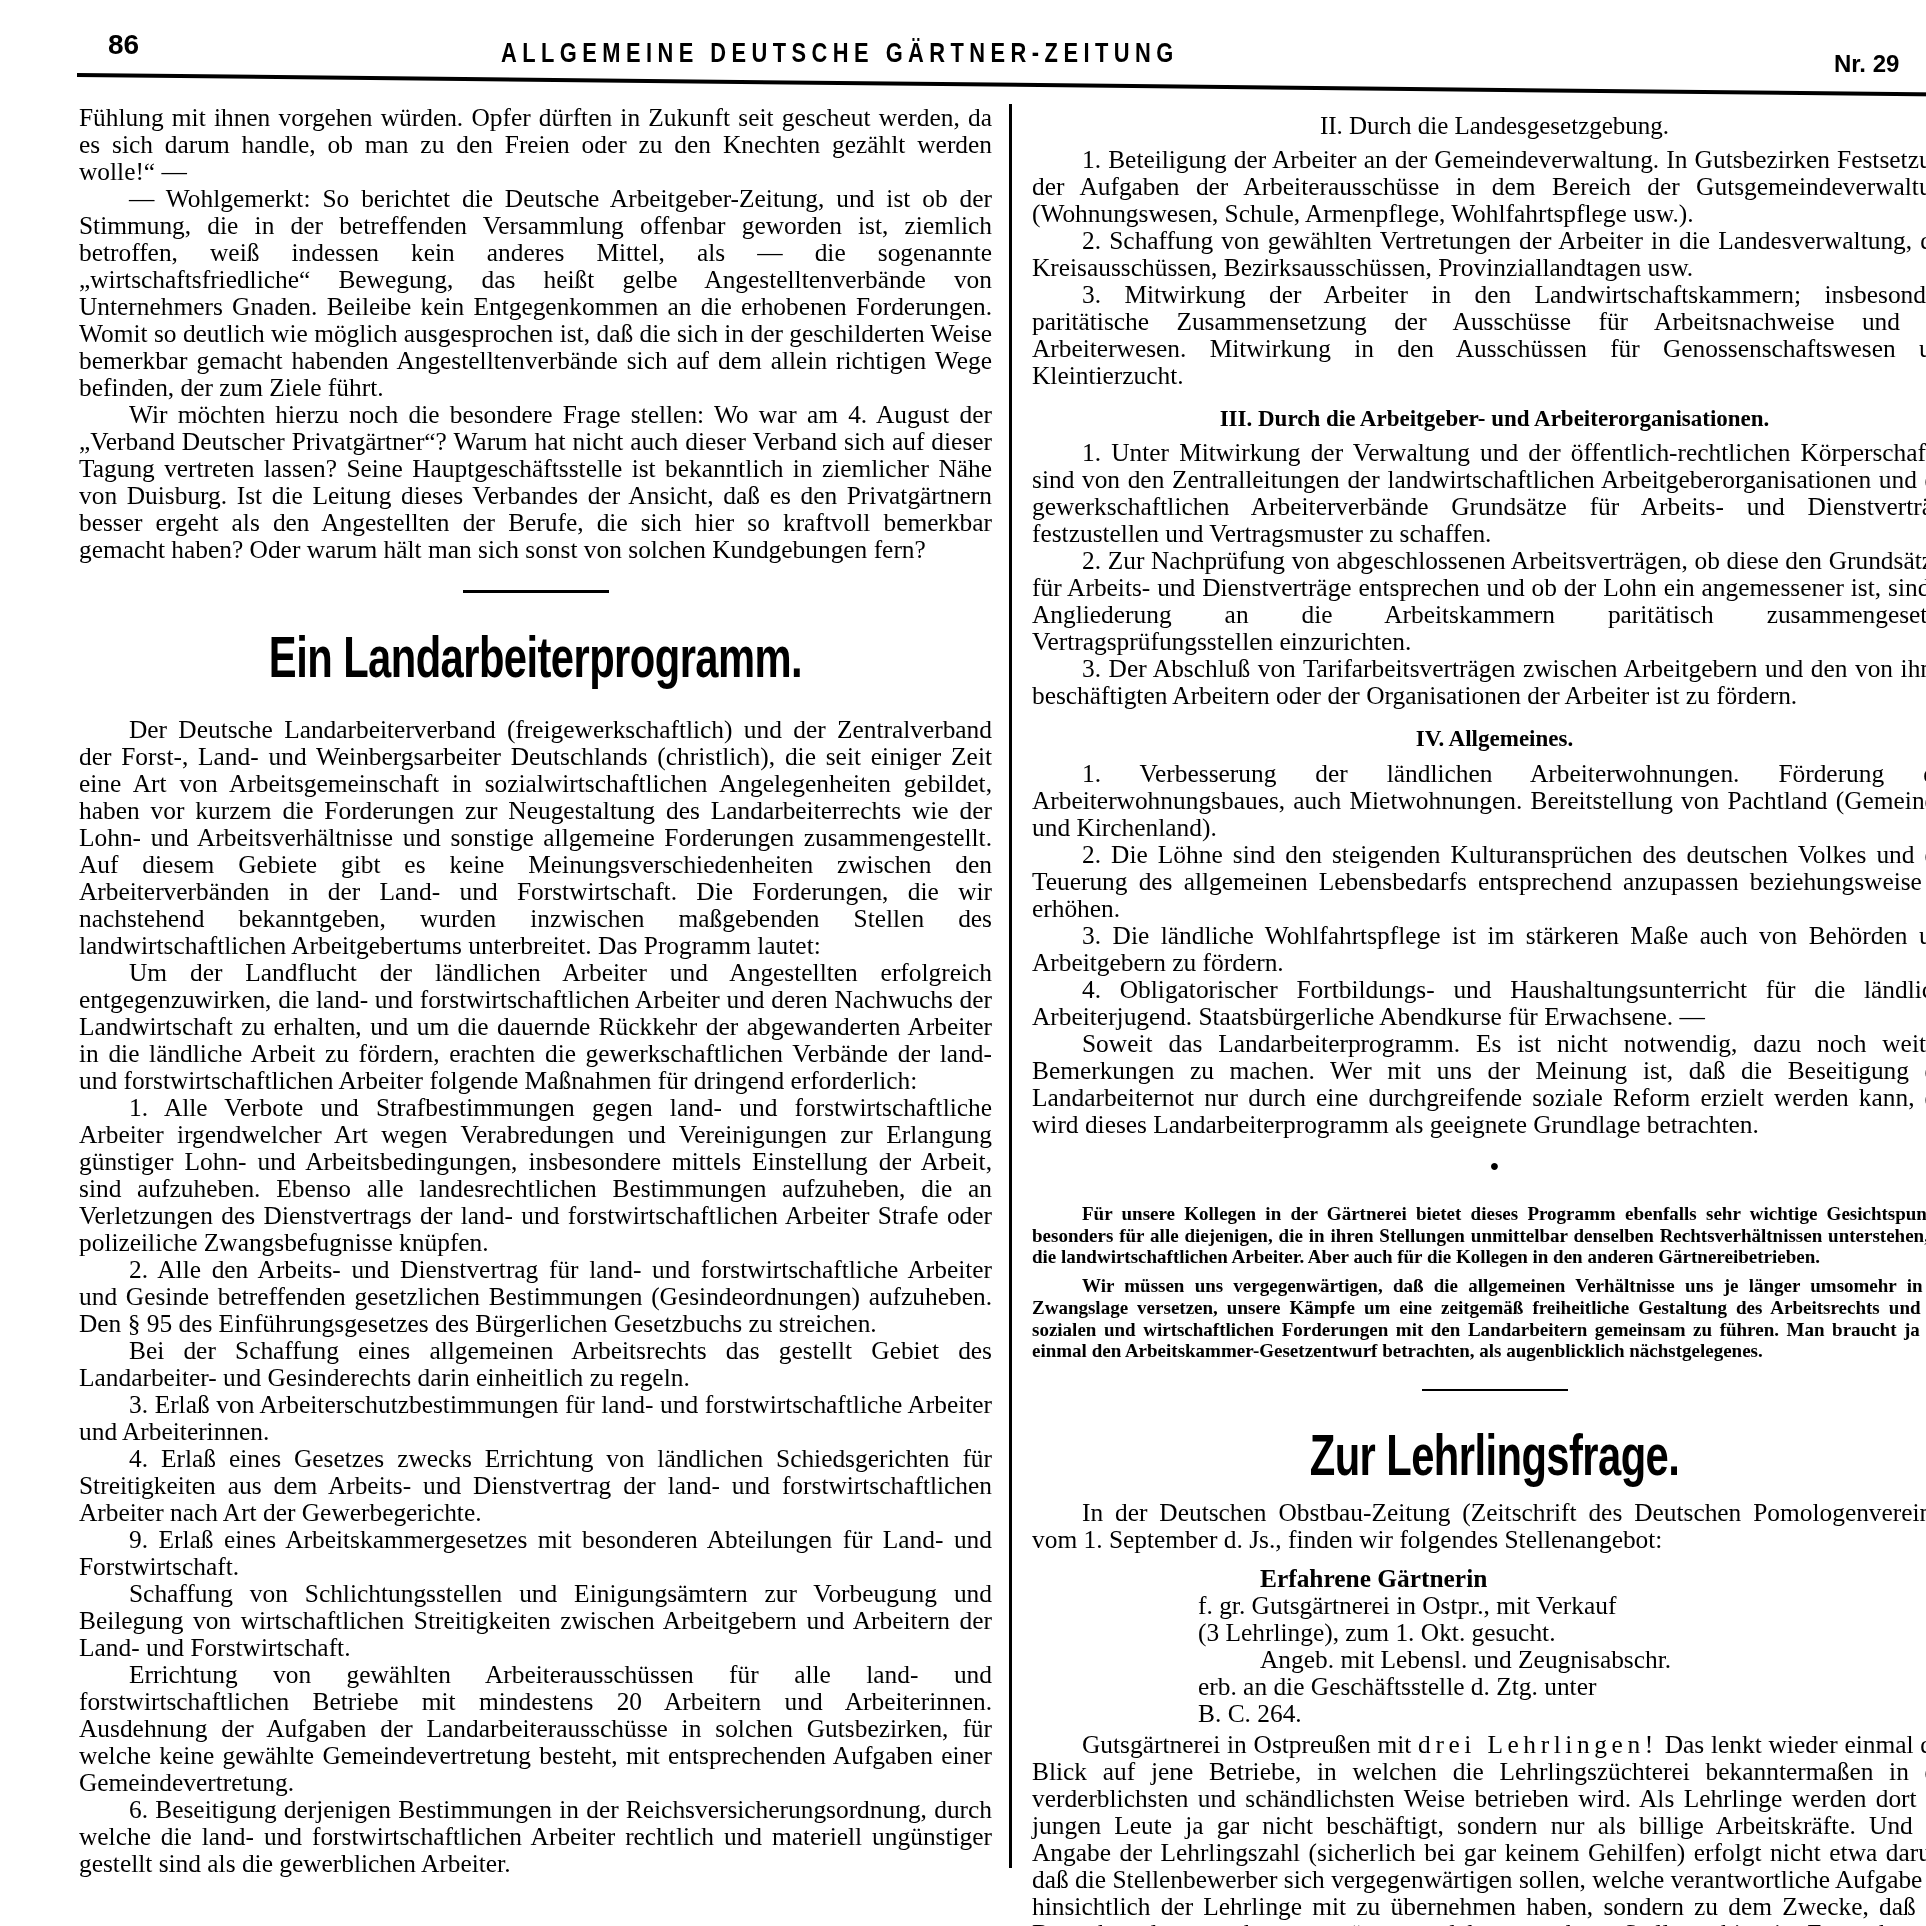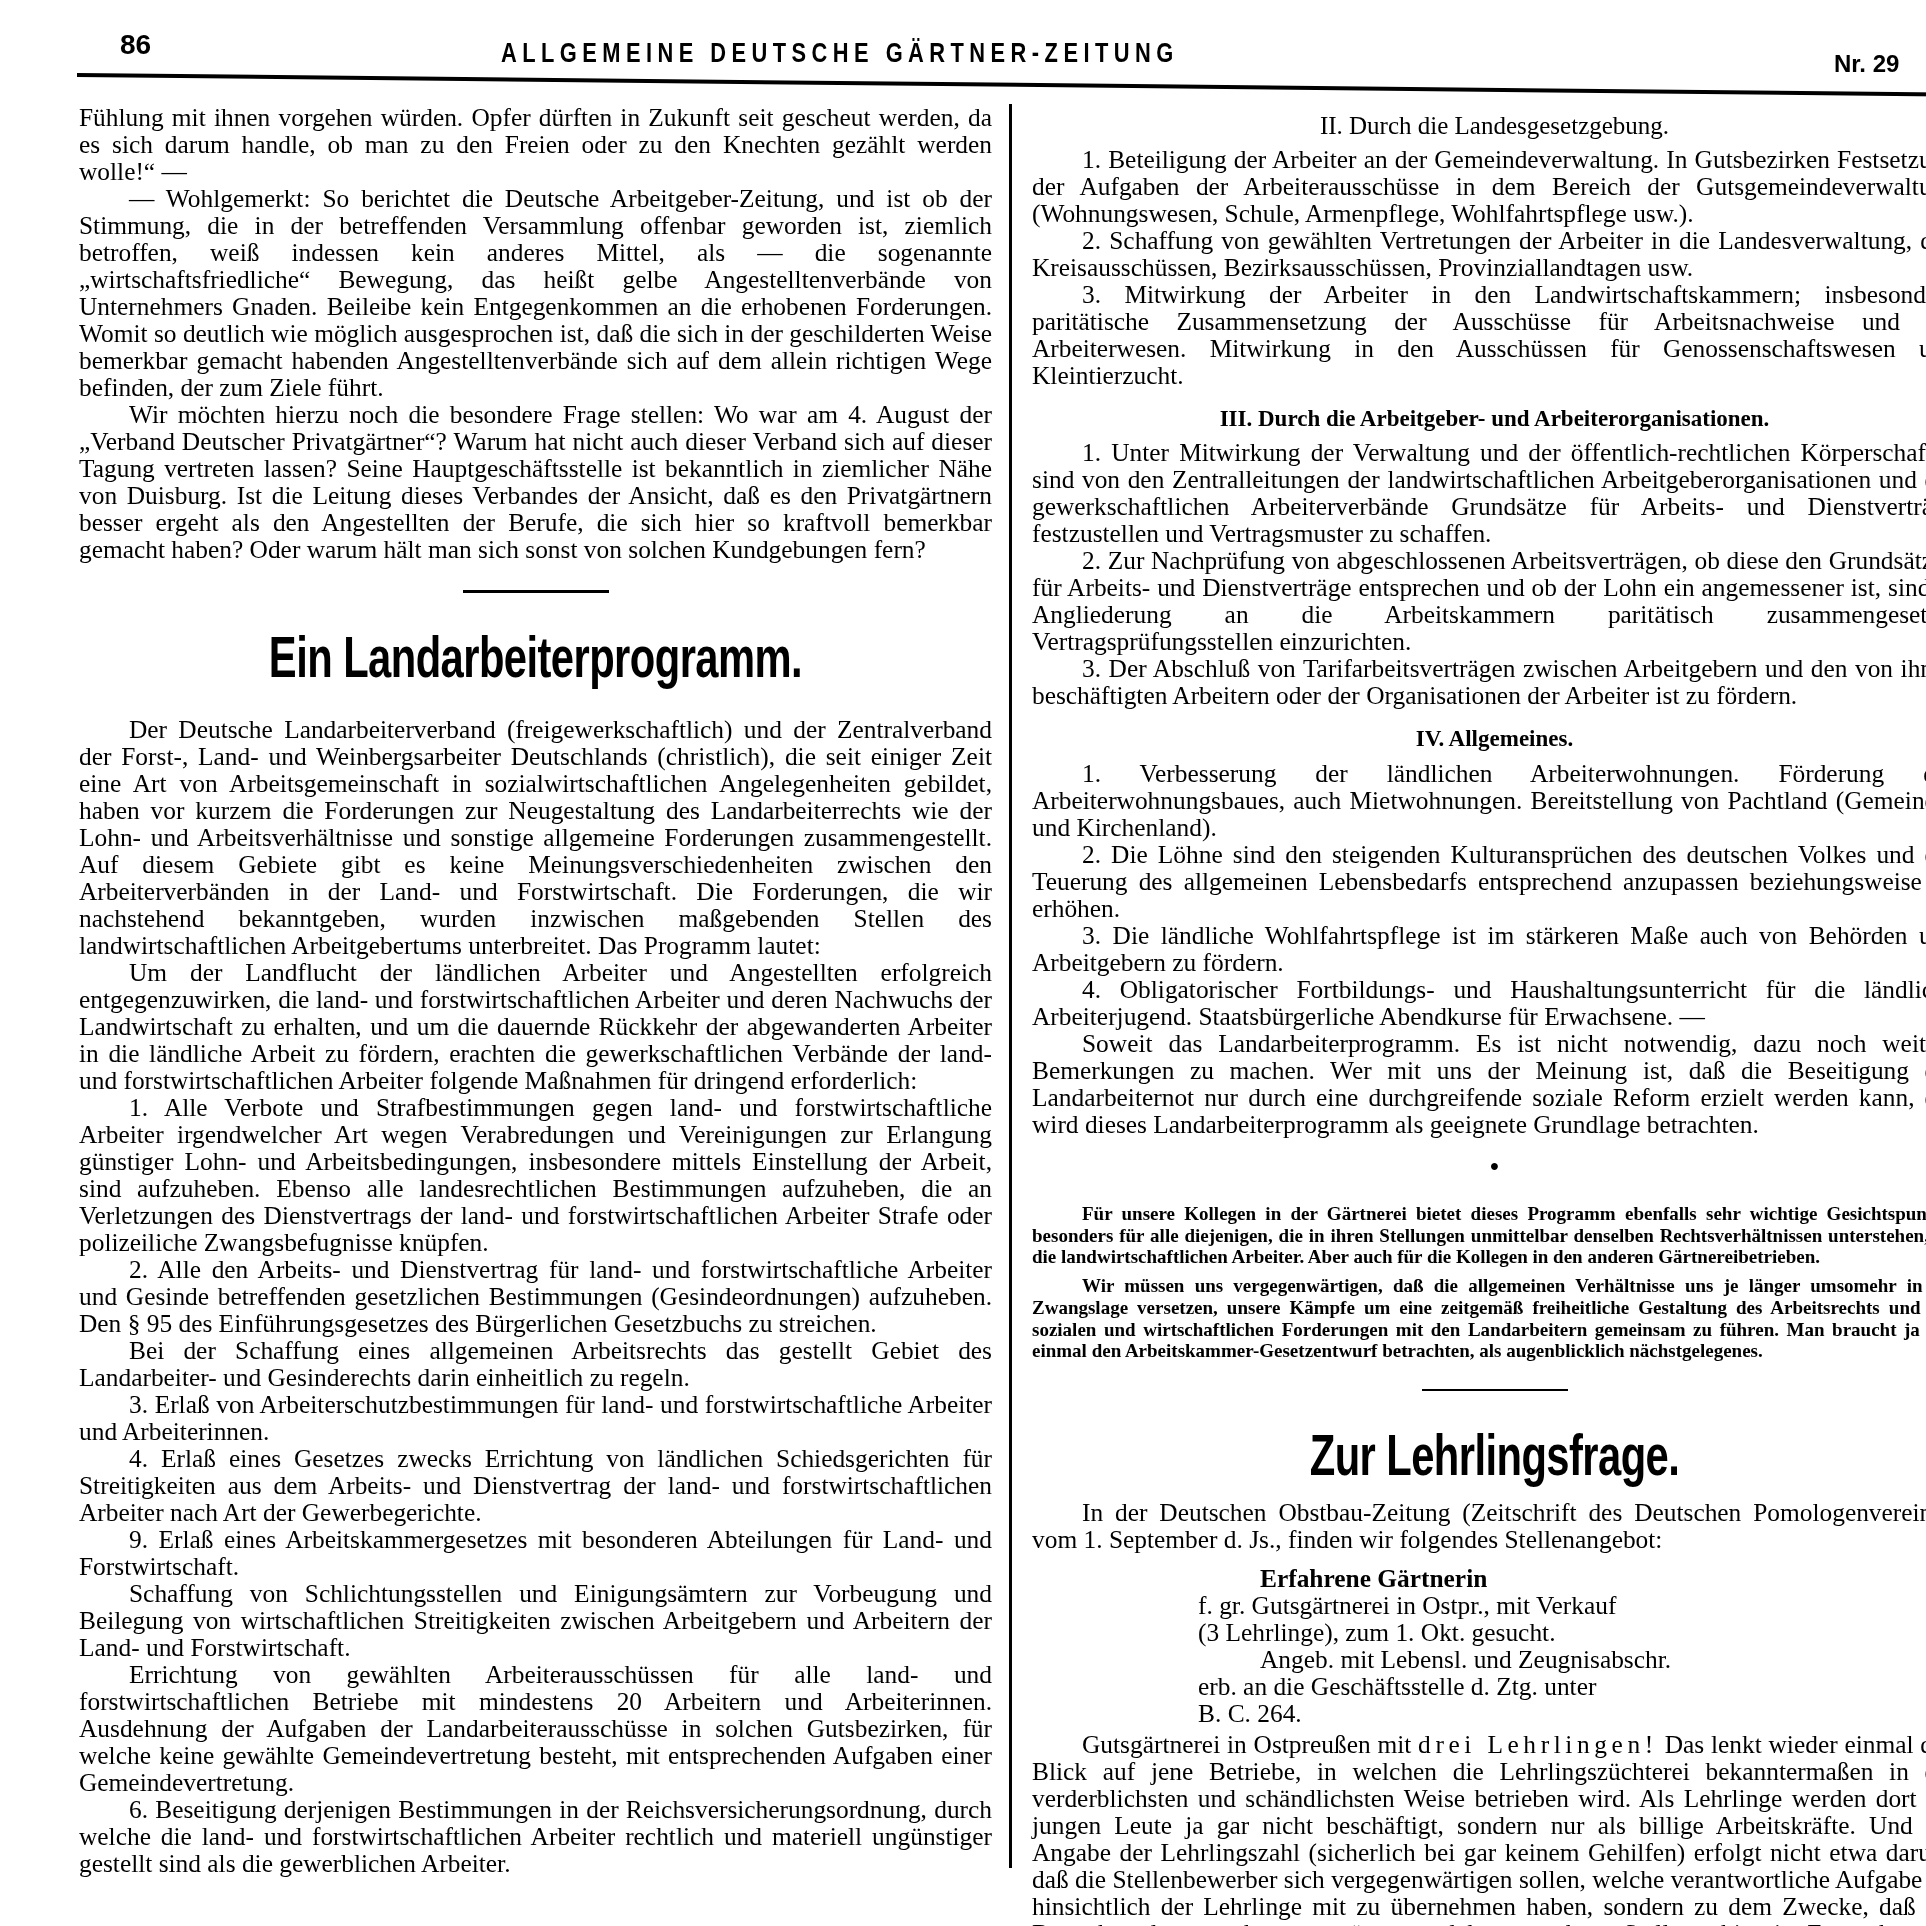--- a/index.html
+++ b/index.html
@@ -1,18 +1,18 @@
 <!DOCTYPE html>
 <html style="font-size:6.2px"><head>
 <meta charset="utf-8">
 <style>
   html, body { margin: 0; padding: 0; background: #ffffff; }
   body { width: 2011px; height: 2866px; position: relative; overflow: hidden; color: #000; font-family: "Liberation Serif", "DejaVu Serif", serif; }
   .header { position: absolute; left: 0; top: 0; width: 2011px; height: 96px; }
-  .page-no { position: absolute; left: 108px; top: 29px; font-family: "Liberation Sans", sans-serif; font-weight: bold; font-size: 28px; margin-left: 12px; }
+  .page-no { position: absolute; left: 108px; top: 29px; font-family: "Liberation Sans", sans-serif; font-weight: bold; font-size: 28px; }
   .masthead { position: absolute; left: 501px; top: 37px; font-family: "Liberation Sans", sans-serif; font-weight: bold; font-size: 28px; letter-spacing: 7px; transform: scaleX(0.78); transform-origin: left top; white-space: nowrap; }
   .issue-no { position: absolute; left: 1834px; top: 50px; font-family: "Liberation Sans", sans-serif; font-weight: bold; font-size: 24px; }
   .header-rule { position: absolute; left: 77px; top: 73px; width: 1888px; height: 3.9px; background: #000; transform: rotate(0.6deg); transform-origin: left center; }
   .col { position: absolute; top: 104px; font-size: 25.4px; line-height: 27px; text-align: justify; hyphens: manual; }
   .col-left { left: 79px; width: 913px; }
   .col-right { left: 1032px; width: 925px; }
   .divider { position: absolute; left: 1009px; top: 104px; width: 3.1px; height: 1764px; background: #000; }
   p { margin: 0; text-indent: 50px; transform: scaleX(1); }
   p.noindent { text-indent: 0; }
   .small { font-size: 19px; line-height: 21.6px; font-weight: bold; }

